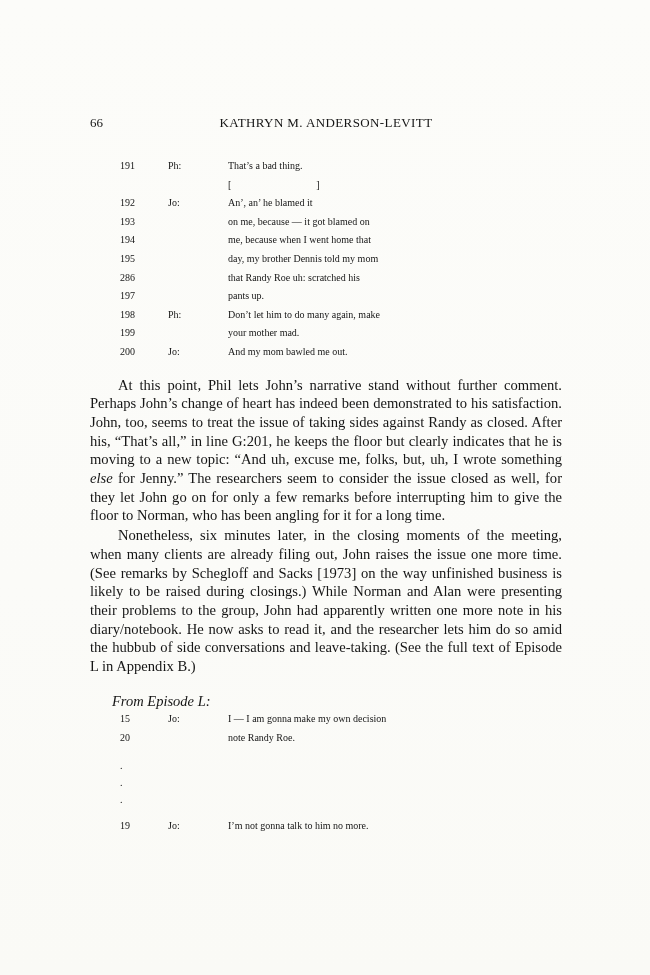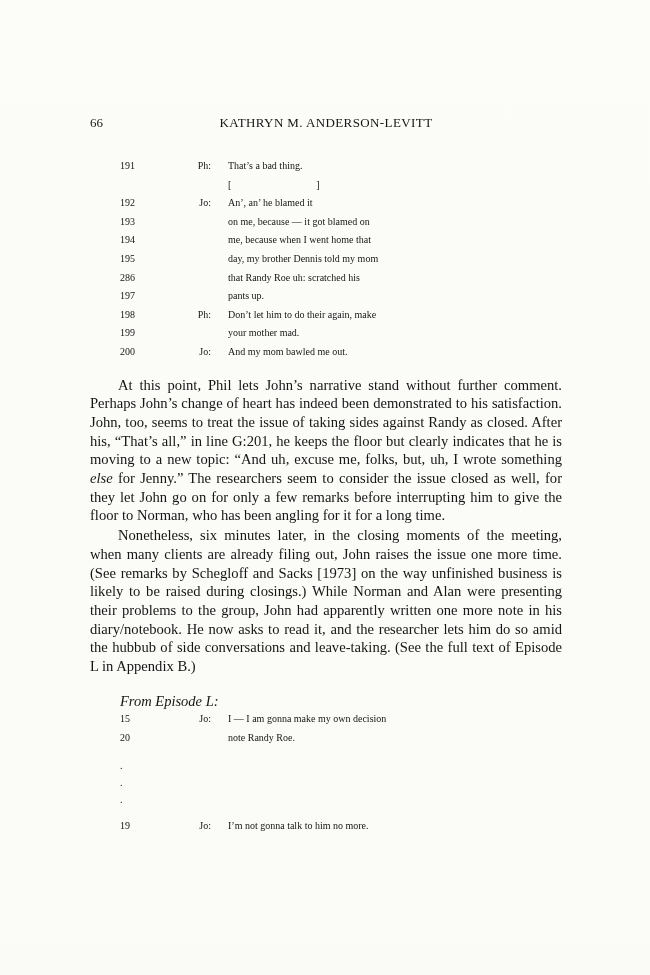--- a/index.html
+++ b/index.html
@@ -35,37 +35,37 @@
     letter-spacing: 0;
   }
   .transcript { margin-left: 30px; }
   .t-row {
     display: flex;
     font-size: 10px;
     line-height: 18.6px;
     gap: 17px;
   }
   .t-num { width: 31px; flex: 0 0 31px; }
-  .t-spk { width: 43px; flex: 0 0 43px; text-align: right; }
+  .t-spk { width: 43px; flex: 0 0 43px; }
   .t-text { flex: 1; white-space: pre-wrap; }
   .body-para {
     margin: 0;
     font-size: 14.6px;
     line-height: 18.7px;
     text-align: justify;
     text-indent: 28px;
   }
   .body-para.first { margin-top: 14px; }
   .body-para + .body-para { margin-top: 1px; }
   .episode-block { margin-top: 16px; }
   .episode-heading {
     font-style: italic;
     font-size: 14.5px;
     line-height: 18.6px;
-    margin-left: 30px;
+    margin-left: 22px;
   }
   .dots-row .t-num { line-height: 17px; }
   .dots-row { line-height: 17px; }
   .gap-before { margin-top: 9px; }
   em { }
 </style>
 </head>
 <body>
 
 <div class="page">
@@ -113,21 +113,21 @@
         <span class="t-text">that Randy Roe uh: scratched his</span>
       </div>
       <div class="t-row">
         <span class="t-num">197</span>
         <span class="t-spk"></span>
         <span class="t-text">pants up.</span>
       </div>
       <div class="t-row">
         <span class="t-num">198</span>
         <span class="t-spk">Ph:</span>
-        <span class="t-text">Don’t let him to do their again, make</span>
+        <span class="t-text">Don’t let him to do many again, make</span>
       </div>
       <div class="t-row">
         <span class="t-num">199</span>
         <span class="t-spk"></span>
         <span class="t-text">your mother mad.</span>
       </div>
       <div class="t-row">
         <span class="t-num">200</span>
         <span class="t-spk">Jo:</span>
         <span class="t-text">And my mom bawled me out.</span>

